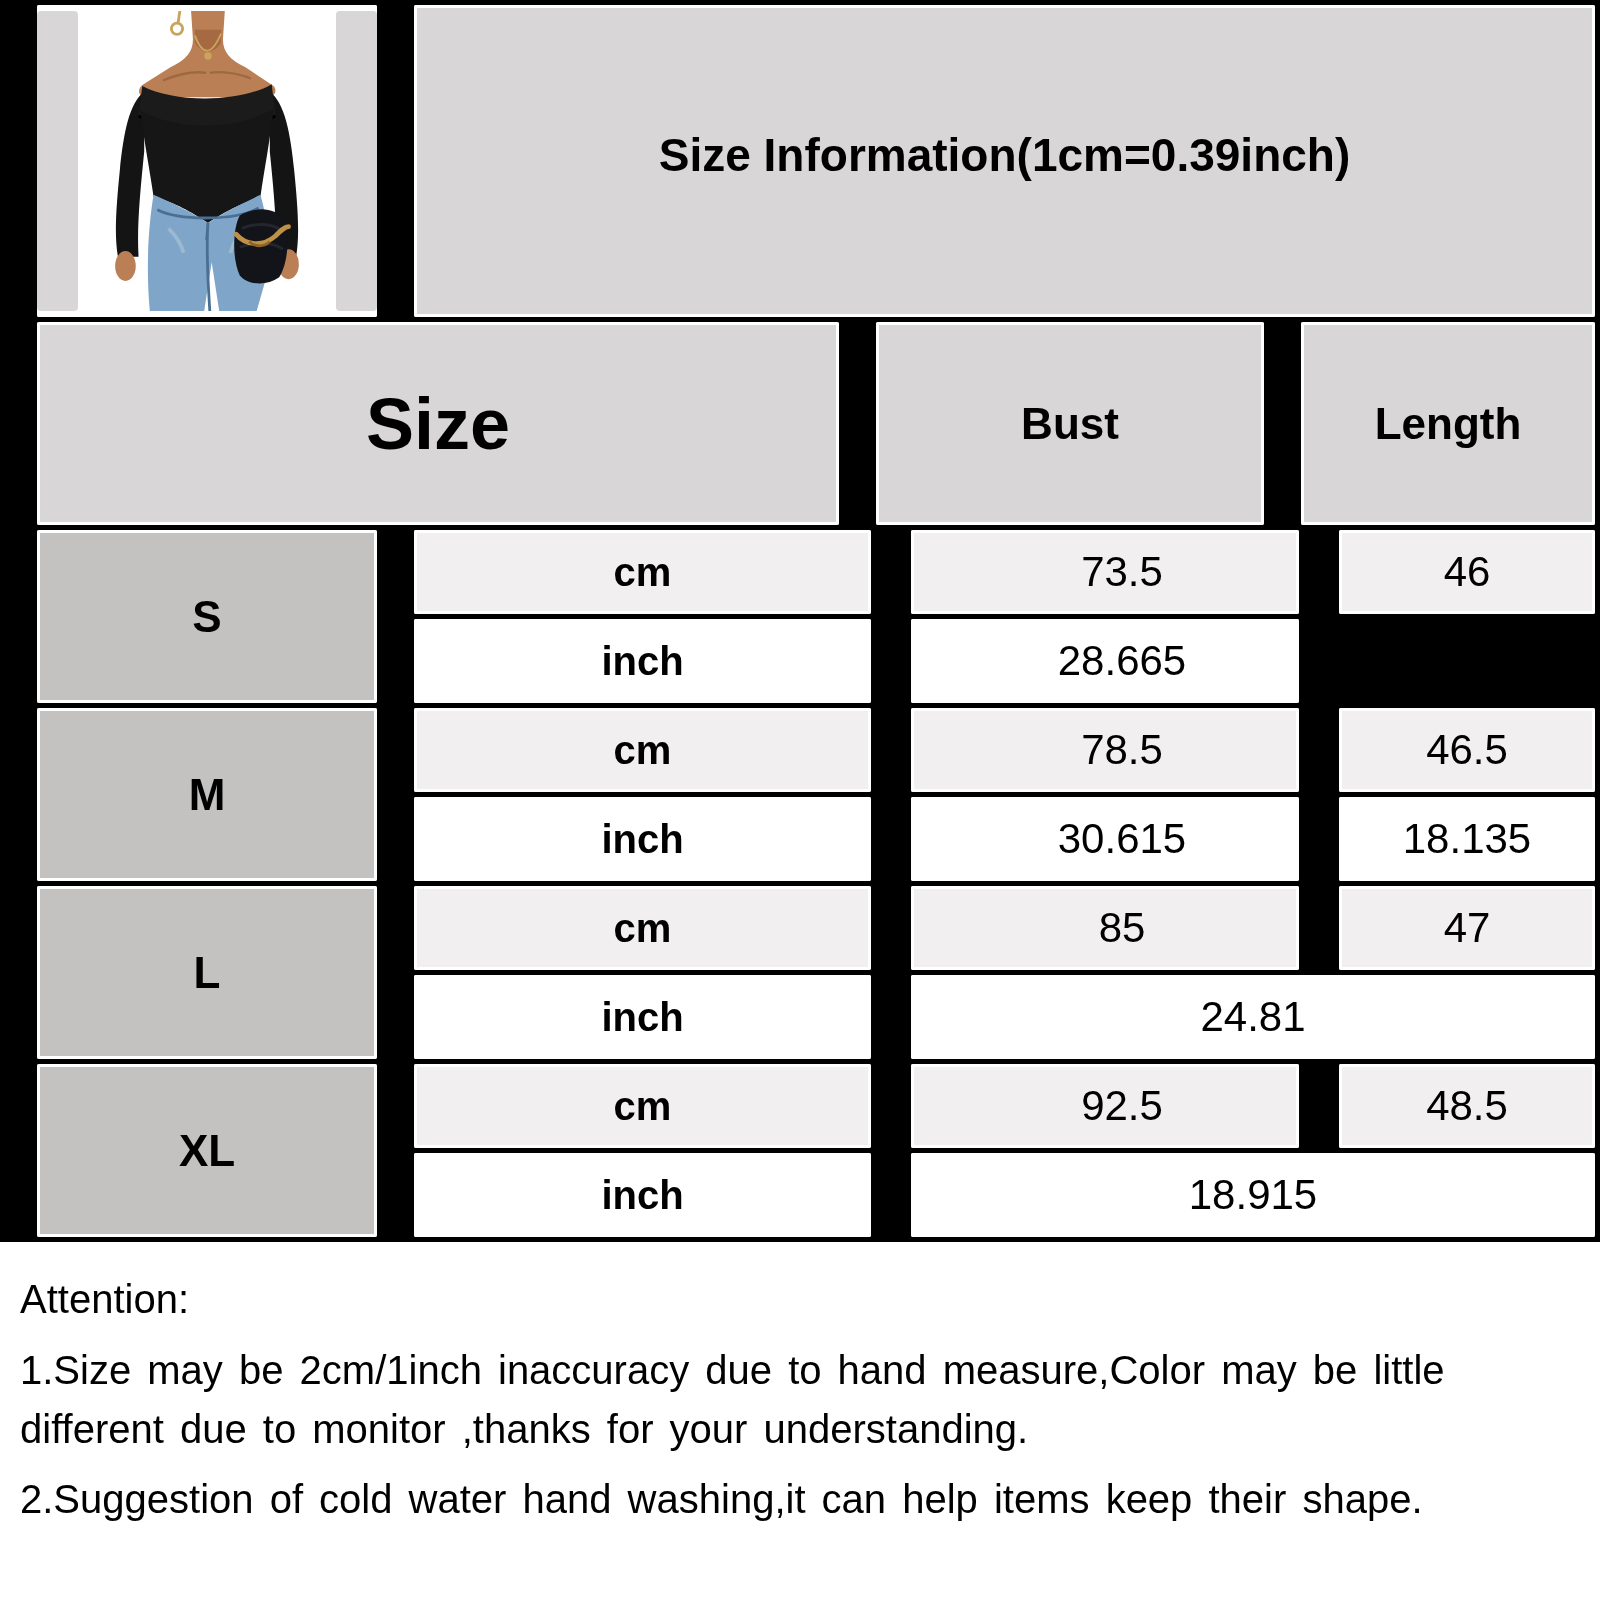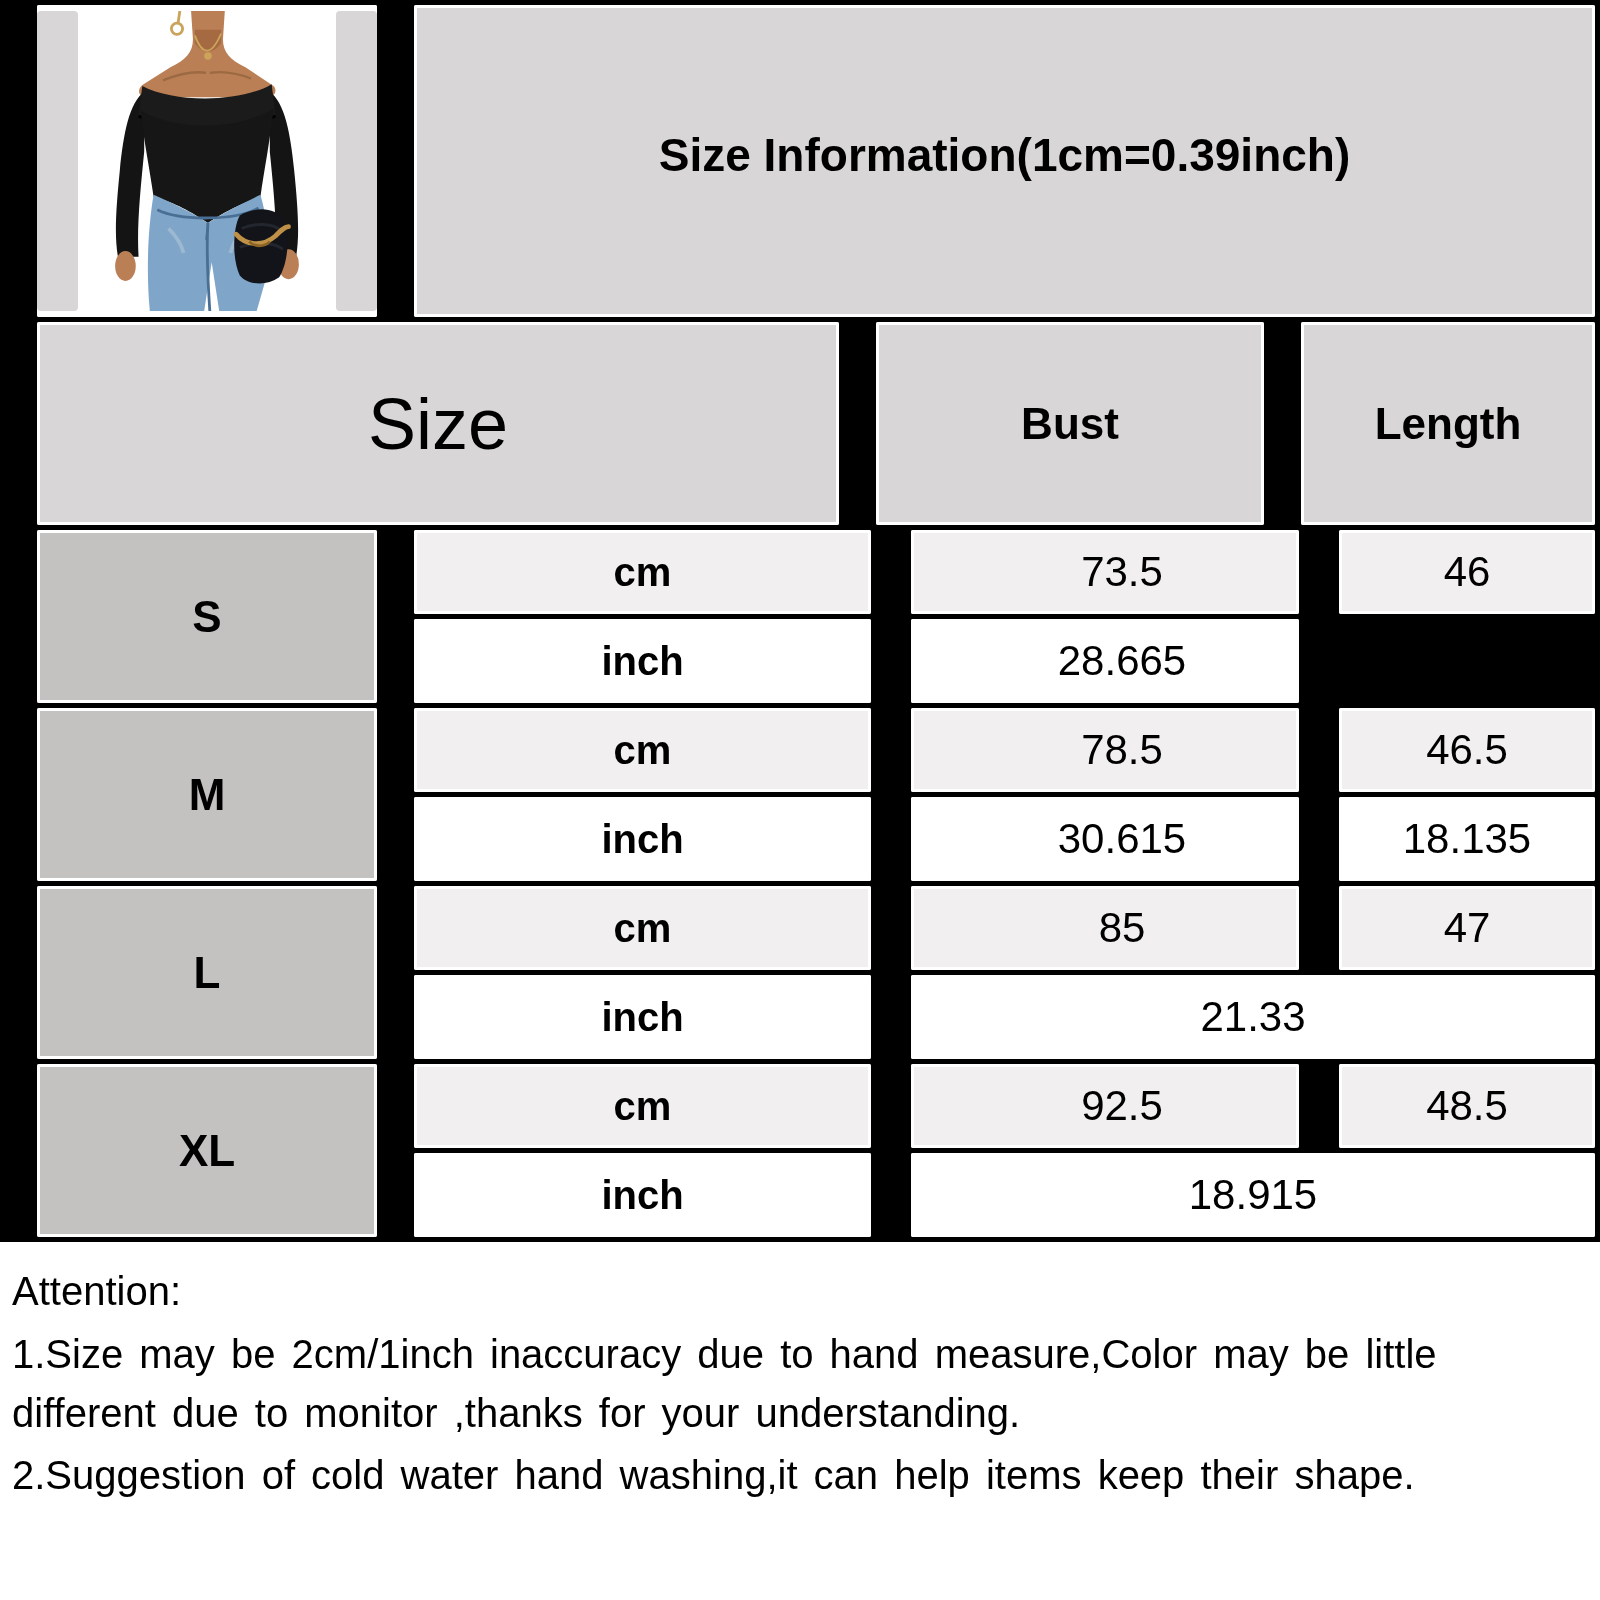--- a/index.html
+++ b/index.html
@@ -39,41 +39,41 @@
   .product-cell{width:340px;position:relative;justify-content:space-between;align-items:stretch;background:#fff;}
   .strip{width:41px;margin:6px 0;background:#d8d6d6;border-radius:4px;}
   .photo-wrap{flex:1;display:flex;align-items:center;justify-content:center;}
   .title-cell{flex:1;}
   .title-text{
     font-size:46px;font-weight:bold;letter-spacing:0;
     transform:translateY(-6px);
   }
 
   .header-row{display:flex;gap:5px;height:203px;}
-  .size-header{width:802px;font-size:72px;font-weight:normal;}
+  .size-header{width:802px;font-size:72px;font-weight:bold;}
   .bust-header{width:388px;font-size:44px;font-weight:bold;}
   .length-header{flex:1;font-size:44px;font-weight:bold;}
 
   .size-block{display:flex;gap:5px;height:173px;}
   .size-label-cell{width:340px;font-size:44px;font-weight:bold;}
   .size-rows{flex:1;display:flex;flex-direction:column;gap:5px;}
   .unit-row{flex:1;display:flex;gap:8px;}
   .unit-cell{width:457px;font-size:40px;font-weight:bold;}
   .bust-cell{width:388px;font-size:42px;padding-left:34px;}
   .length-cell{flex:1;font-size:42px;}
 
   
   .attention{
     padding:16px 8px 0 8px;
     font-size:40px;
     line-height:1.47;
     word-spacing:5px;
     width:1520px;
   }
-  .attention p{margin:4px;}
+  .attention p{margin:12px;}
 </style>
 </head>
 <body>
 
 <div class="sheet">
 
   <div class="chart">
 
     <div class="top-row">
       <div class="cell product-cell">
@@ -173,21 +173,21 @@
     <div class="size-block">
       <div class="cell size-label-cell bg-mid">L</div>
       <div class="size-rows">
         <div class="unit-row">
           <div class="cell unit-cell bg-faint">cm</div>
           <div class="cell bust-cell bg-faint">85</div>
           <div class="cell length-cell bg-faint">47</div>
         </div>
         <div class="unit-row">
           <div class="cell unit-cell">inch</div>
-          <div class="cell length-cell">21.33</div>
+          <div class="cell length-cell">24.81</div>
         </div>
       </div>
     </div>
 
     <div class="size-block">
       <div class="cell size-label-cell bg-mid">XL</div>
       <div class="size-rows">
         <div class="unit-row">
           <div class="cell unit-cell bg-faint">cm</div>
           <div class="cell bust-cell bg-faint">92.5</div>

